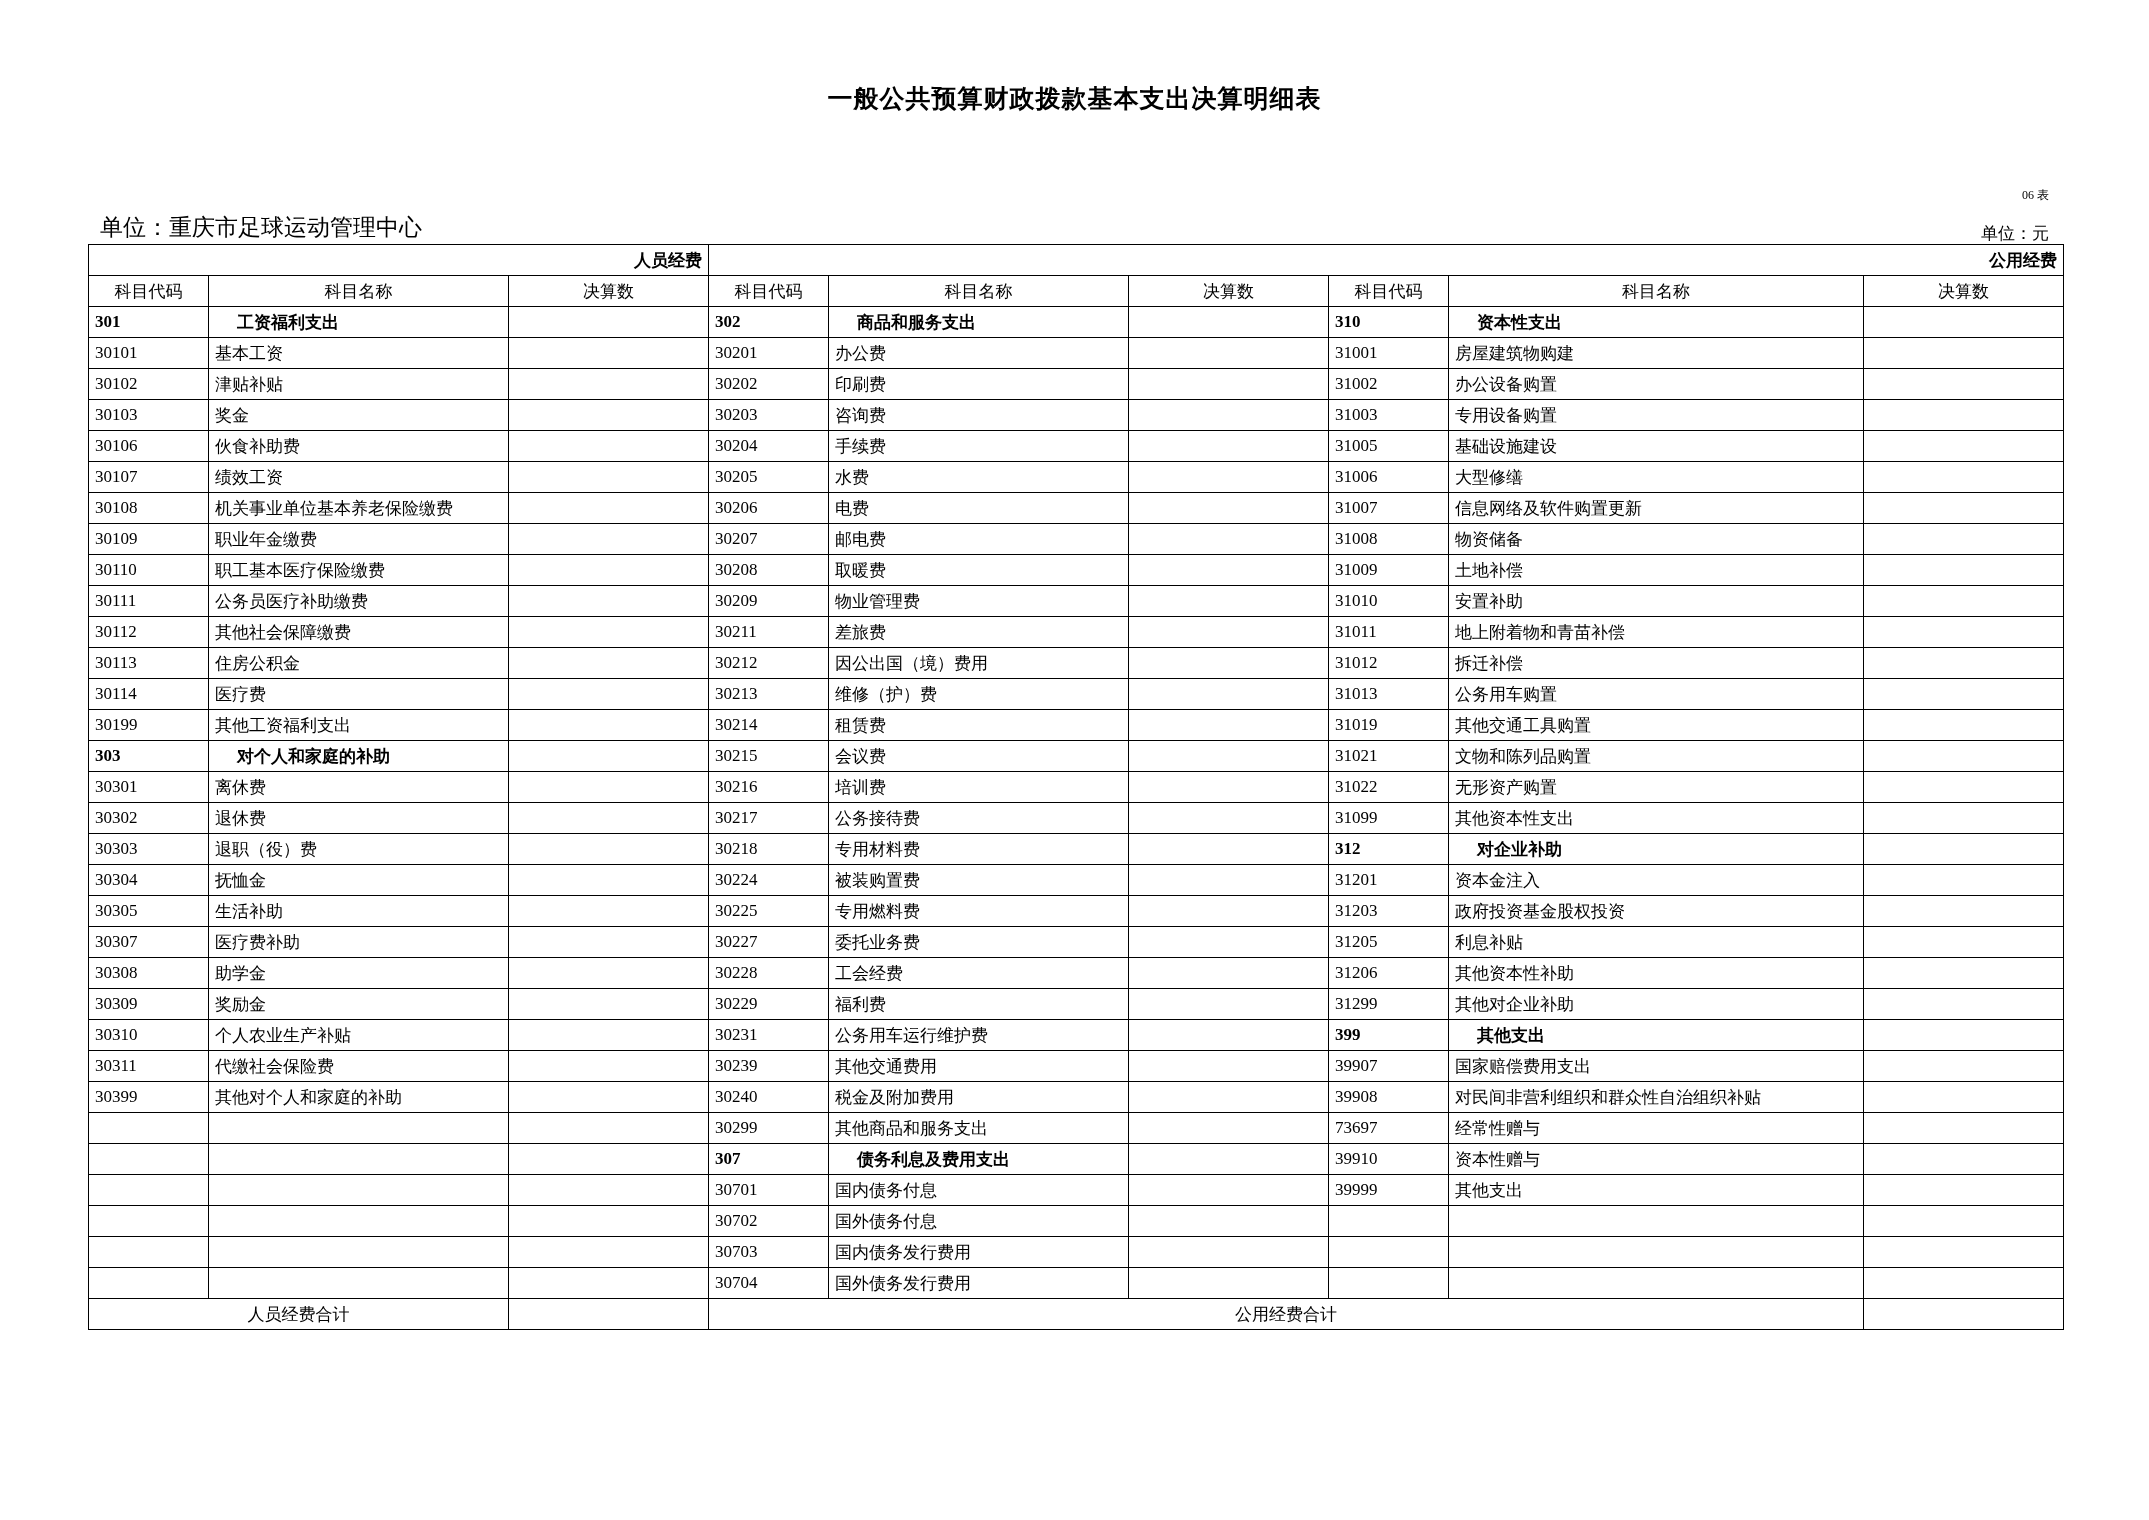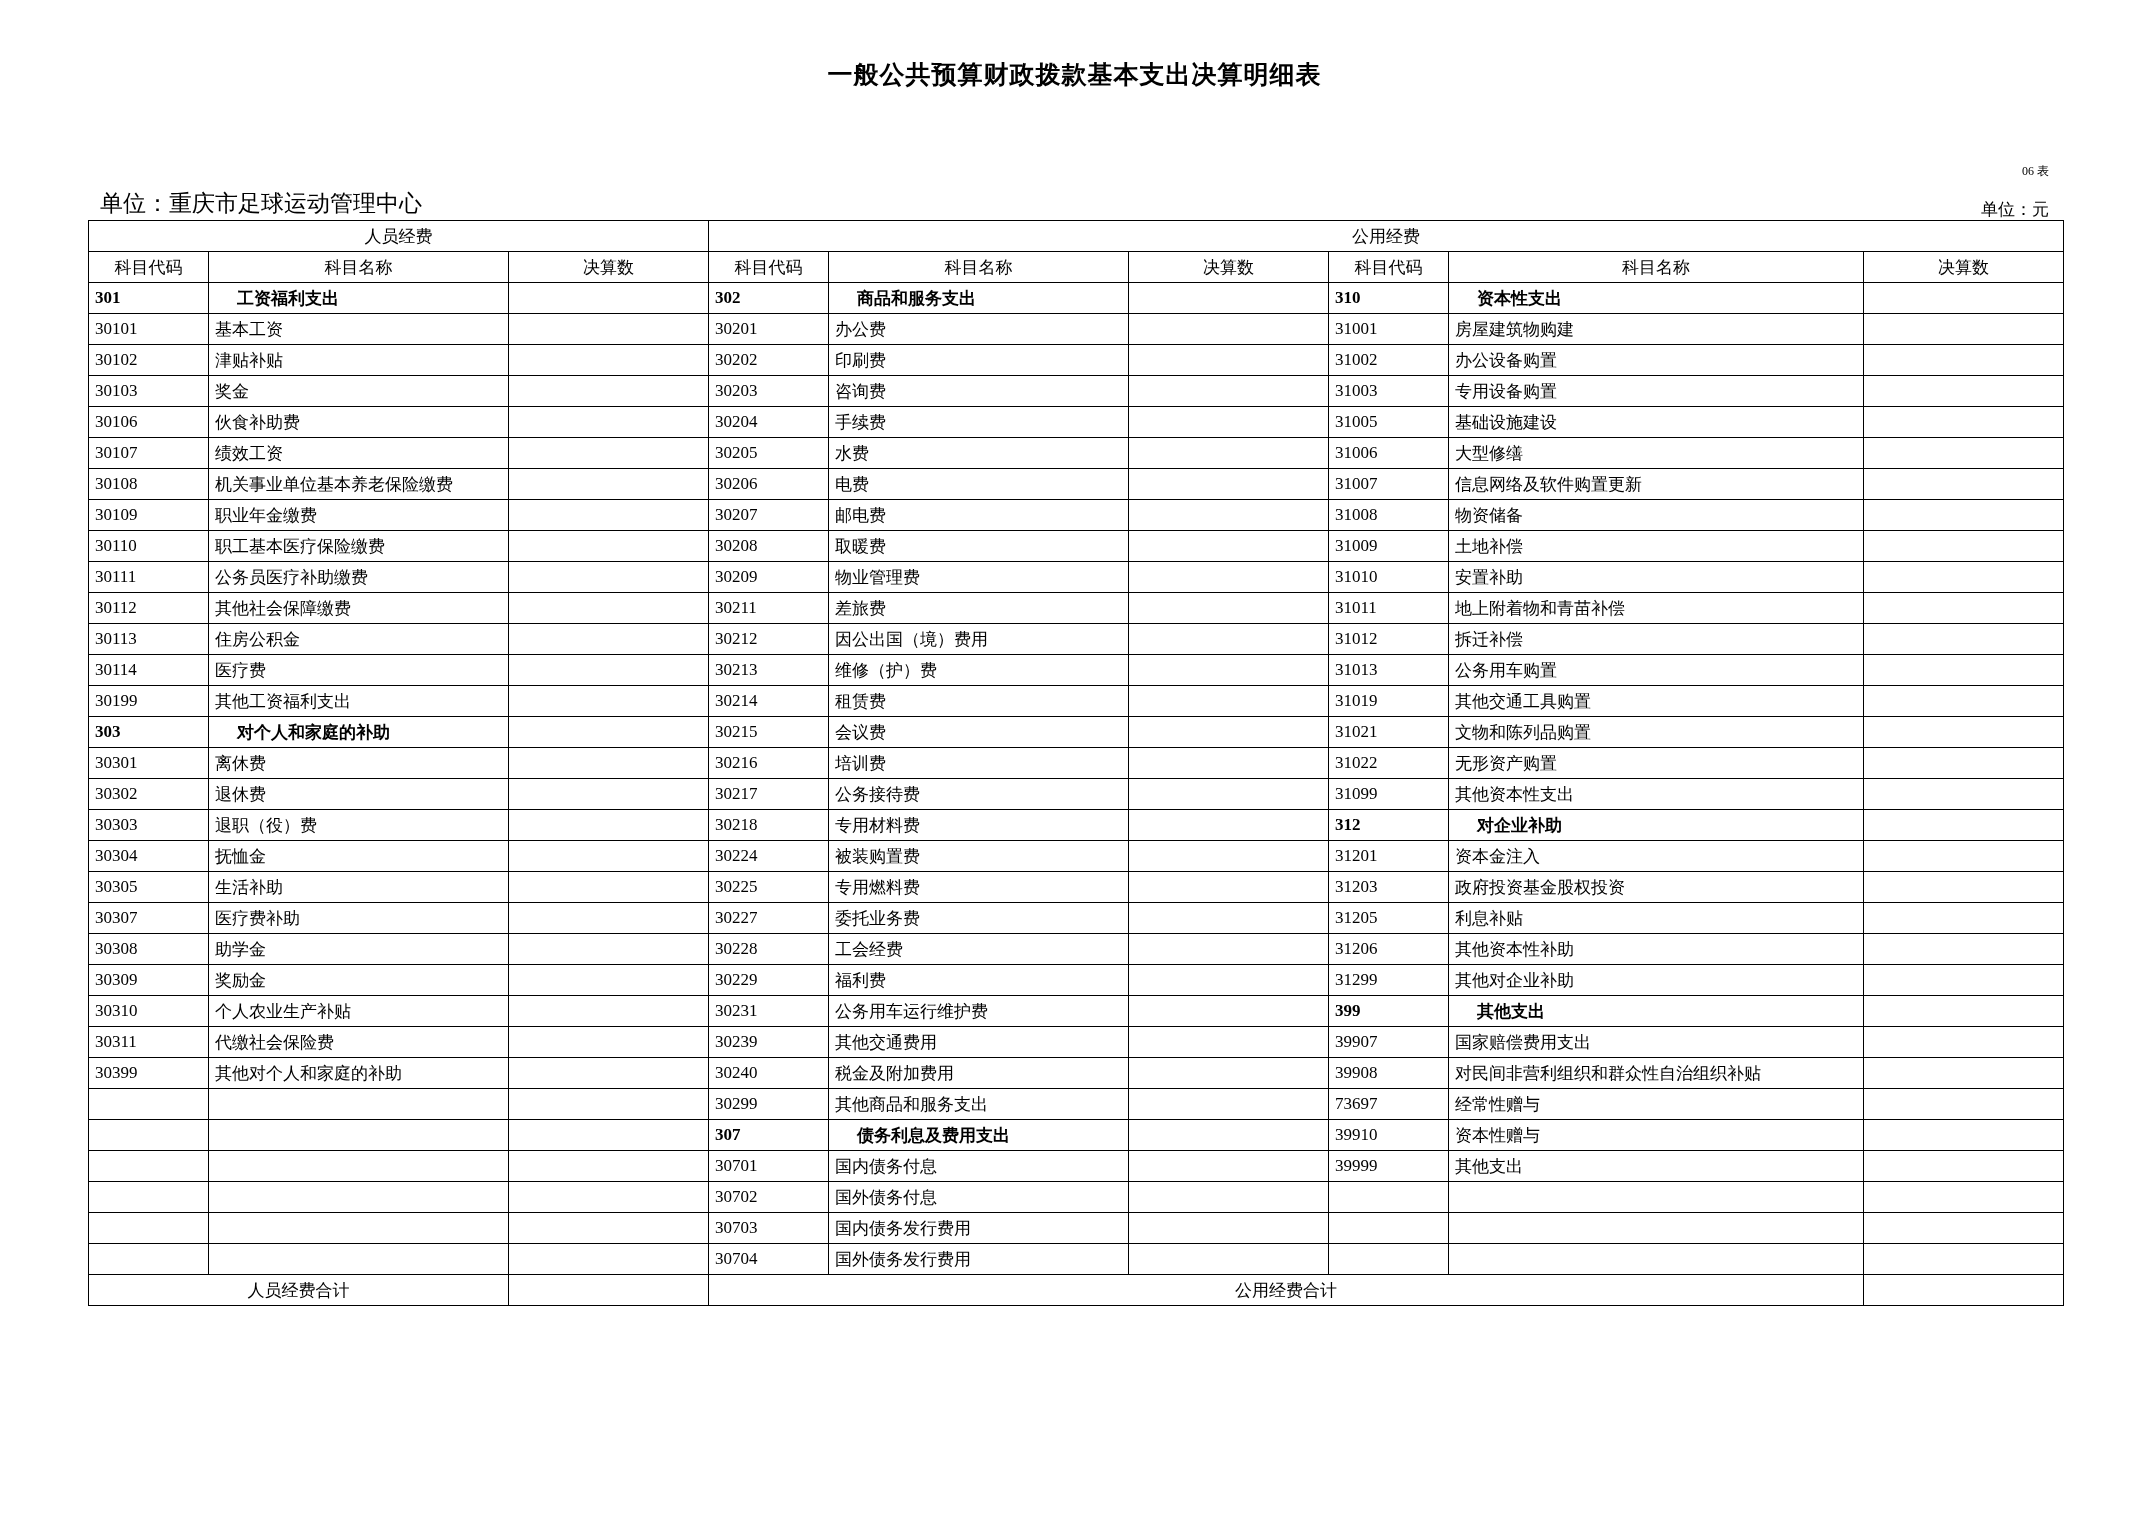--- a/index.html
+++ b/index.html
@@ -19,21 +19,21 @@
     position: relative;
     width: 2149px;
     height: 1520px;
     box-sizing: border-box;
     padding: 0;
   }
   .doc-title {
     text-align: center;
     font-size: 25px;
     font-weight: bold;
-    margin-top: 58px;
+    margin-top: 82px;
     letter-spacing: 1px;
   }
   .form-no {
     position: absolute;
     right: 100px;
     top: 105px;
     font-size: 12px;
   }
   .unit-right {
     position: absolute;
@@ -58,23 +58,24 @@
   }
   table.budget td {
     border: 1px solid #000000;
     height: 31px;
     font-size: 17px;
     padding: 0 6px;
     vertical-align: middle;
     box-sizing: border-box;
   }
   .grp-head {
-    text-align: center;
+    text-align: right;
     font-size: 18px;
     height: 34px;
+    font-weight: bold;
   }
   .col-head {
     text-align: center;
     font-size: 18px;
     height: 38px;
   }
   .code {
     text-align: left;
     padding-left: 14px;
   }

